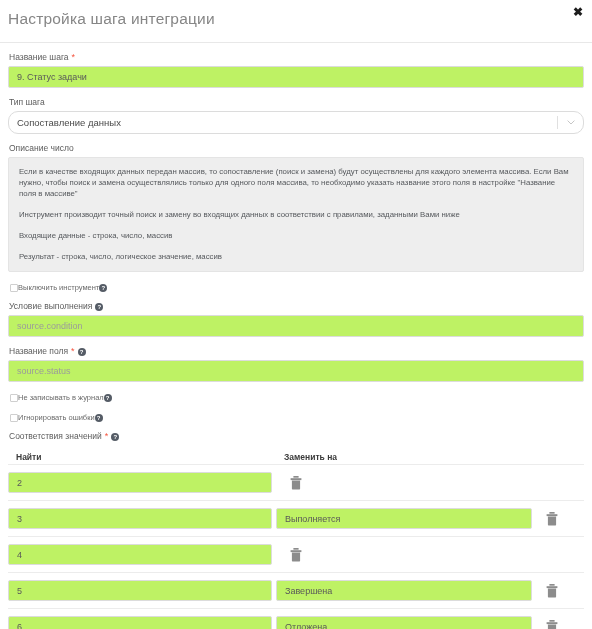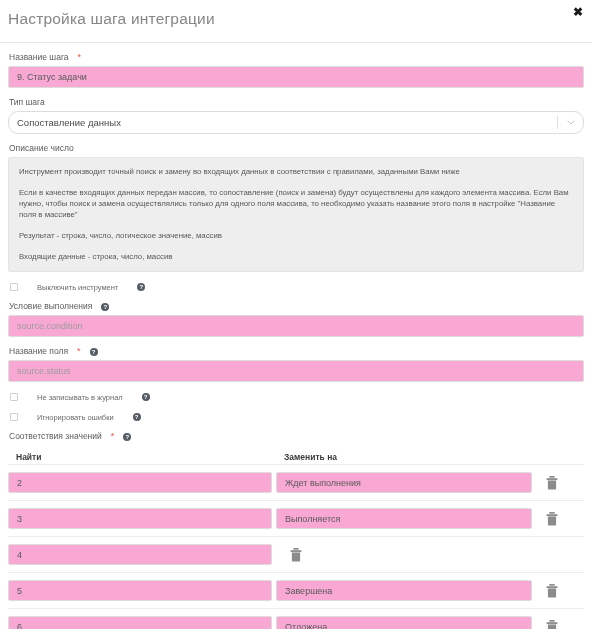--- a/index.html
+++ b/index.html
@@ -57,21 +57,21 @@
     padding: 0 8px;
   }
 
   .field-label {
     font-size: 8.5px;
     color: #5c5c5c;
     margin: 9px 0 3px 1px;
     line-height: 11px;
     display: flex;
     align-items: center;
-    gap: 9px;
+    gap: 3px;
     white-space: nowrap;
   }
   .req-star {
     color: #f5533d;
     font-size: 9px;
     line-height: 8px;
     position: relative;
     top: -1px;
   }
 
@@ -92,21 +92,21 @@
     position: relative;
     top: 0px;
   }
 
   .text-input {
     display: block;
     width: 100%;
     height: 22px;
     border: 1px solid #dcdcdc;
     border-radius: 2px;
-    background: #f9a8d4;
+    background: #bef264;
     padding: 0 8px;
     font-size: 9px;
     color: #595959;
     font-family: "Liberation Sans", sans-serif;
     outline: none;
   }
   .text-input::placeholder { color: #9b9b9b; }
 
   
   .select-wrap {
@@ -158,22 +158,22 @@
     margin: 0 0 10px 0;
     font-size: 7.8px;
     line-height: 11px;
     color: #55585c;
   }
   .desc-panel p:last-child { margin-bottom: 0; }
 
   
   .check-row {
     display: flex;
-    align-items: flex-start;
-    gap: 19px;
+    align-items: center;
+    gap: 0;
     margin: 11px 0 0 2px;
     font-size: 7.5px;
     color: #6a6a6a;
     white-space: nowrap;
   }
   .checkbox {
     width: 8px;
     height: 8px;
     border: 1px solid #cfcfcf;
     border-radius: 1px;
@@ -256,24 +256,24 @@
       <svg viewBox="0 0 8 5" width="8" height="5" aria-hidden="true">
         <path d="M0.6 0.6 L4 4 L7.4 0.6" fill="none" stroke="#c6c6c6" stroke-width="1"></path>
       </svg>
     </span>
   </div>
 
   <div class="field-label">
     <span>Описание число</span>
   </div>
   <div class="desc-panel">
+    <p>Если в качестве входящих данных передан массив, то сопоставление (поиск и замена) будут осуществлены для каждого элемента массива. Если Вам нужно, чтобы поиск и замена осуществлялись только для одного поля массива, то необходимо указать название этого поля в настройке "Название поля в массиве"</p>
     <p>Инструмент производит точный поиск и замену во входящих данных в соответствии с правилами, заданными Вами ниже</p>
-    <p>Если в качестве входящих данных передан массив, то сопоставление (поиск и замена) будут осуществлены для каждого элемента массива. Если Вам нужно, чтобы поиск и замена осуществлялись только для одного поля массива, то необходимо указать название этого поля в настройке "Название поля в массиве"</p>
+    <p>Входящие данные - строка, число, массив</p>
     <p>Результат - строка, число, логическое значение, массив</p>
-    <p>Входящие данные - строка, число, массив</p>
   </div>
 
   <div class="check-row">
     <span class="checkbox"></span>
     <span class="check-label">Выключить инструмент</span>
     <span class="help-icon">?</span>
   </div>
 
   <div class="field-label">
     <span>Условие выполнения</span>
@@ -308,23 +308,20 @@
 
   <div class="map-head">
     <div class="col-find">Найти</div>
     <div class="col-repl">Заменить на</div>
   </div>
 
   <div id="mapping-rows">
   <div class="map-row">
     <div class="cell-find">
       <input class="text-input" type="text" value="2" style="">
-    </div>
-    <div class="cell-repl">
-      <input class="text-input" type="text" value="Ждет выполнения" style="">
     </div>
     <div class="cell-del">
       <button class="trash-btn">
         <svg viewBox="0 0 16 16" width="16" height="16" aria-hidden="true">
           <rect x="5.4" y="1" width="5.2" height="1.7" fill="#8c8c8c"></rect>
           <rect x="2.6" y="3.2" width="10.8" height="1.9" fill="#8c8c8c"></rect>
           <path d="M3.9 5.6 h8.2 v8.1 a0.7 0.7 0 0 1 -0.7 0.7 h-6.8 a0.7 0.7 0 0 1 -0.7 -0.7 z" fill="#8c8c8c"></path>
         </svg>
       </button>
     </div>

